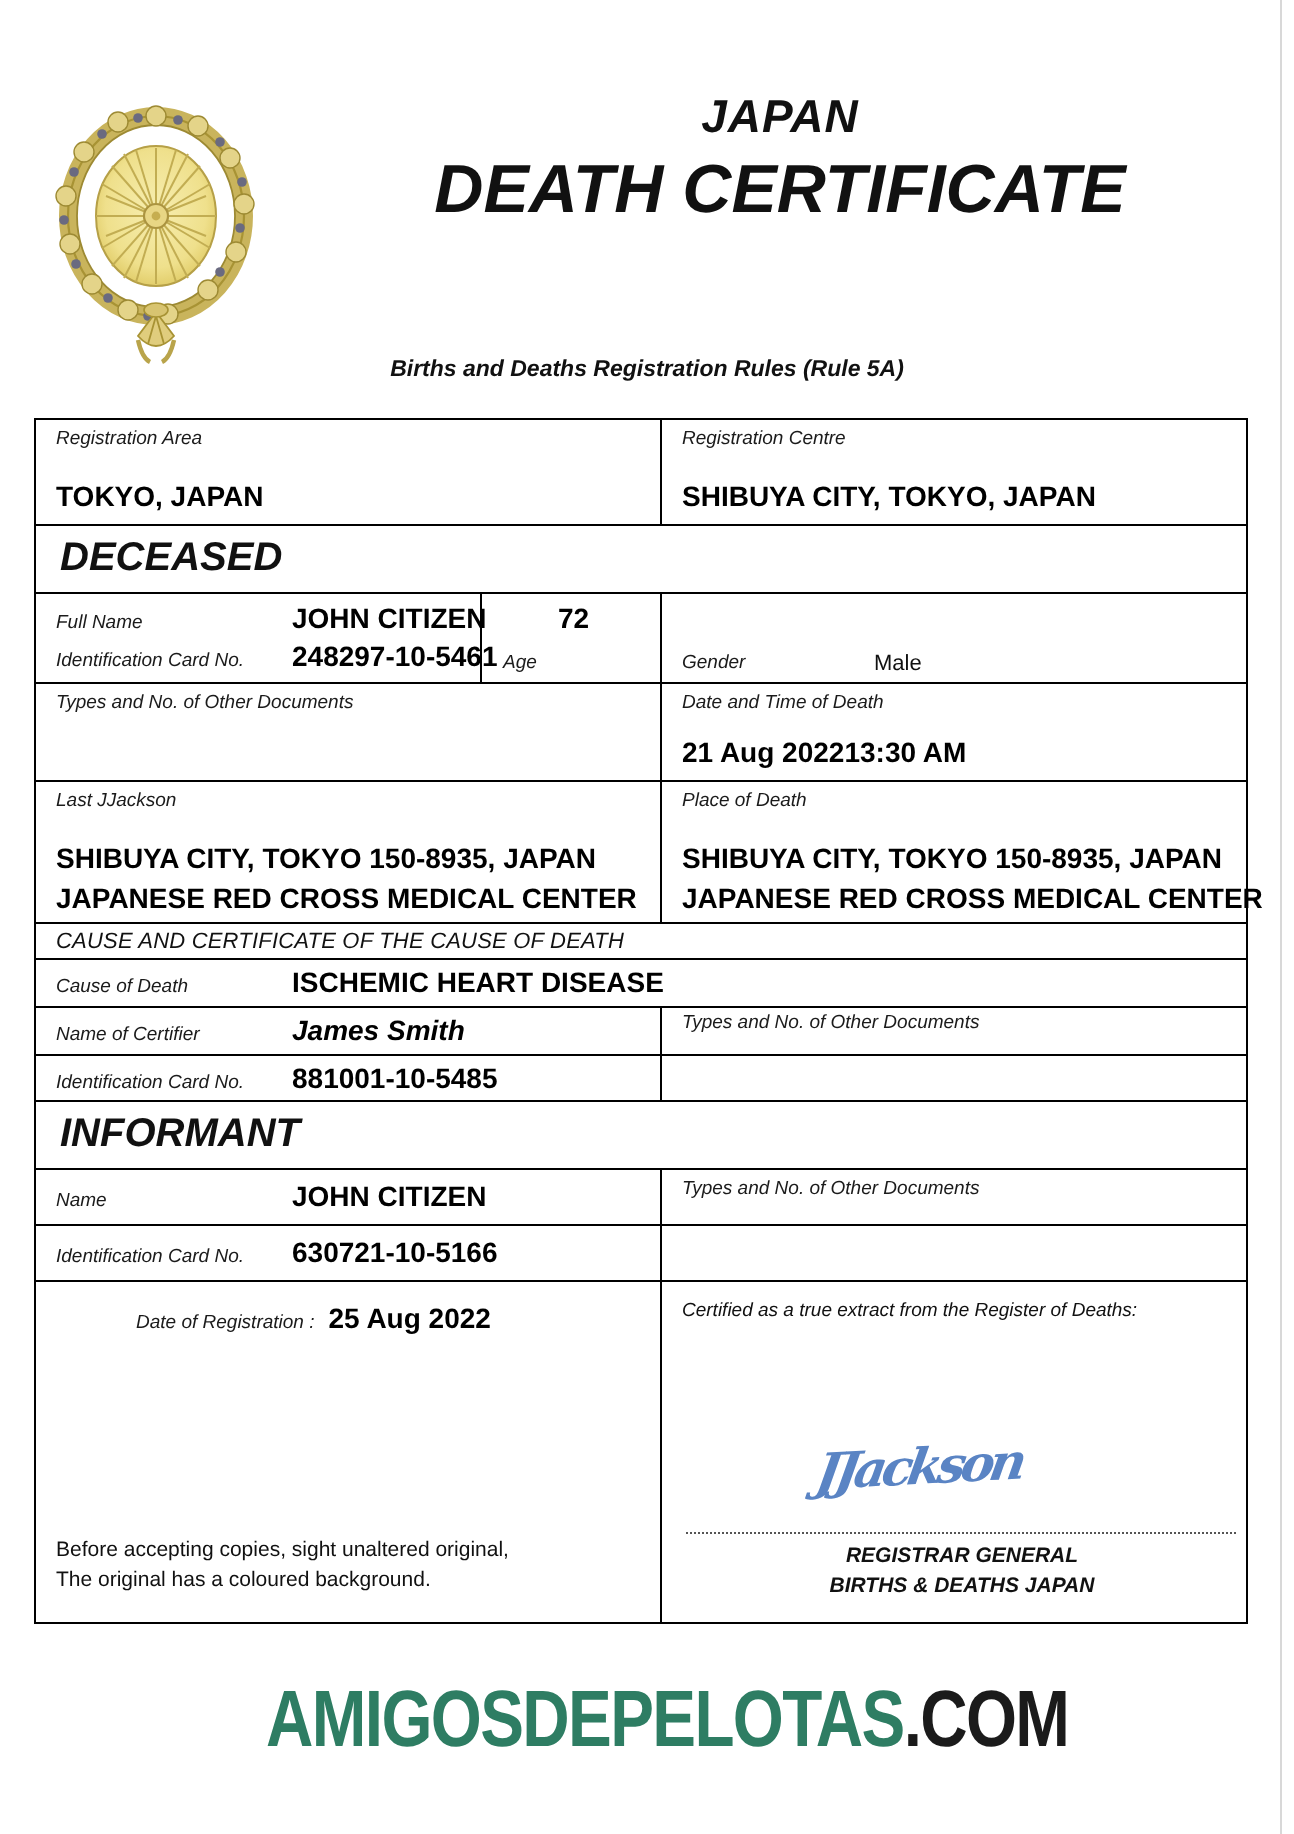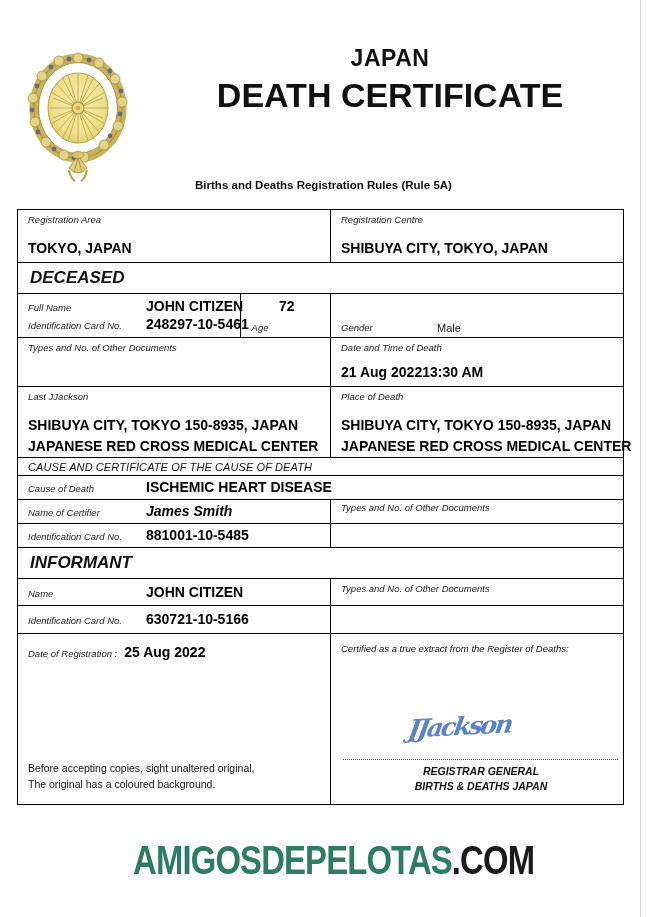--- a/index.html
+++ b/index.html
@@ -13,21 +13,21 @@
     -webkit-font-smoothing:antialiased;
   }
   
   .page-edge{
     position:absolute; top:0; right:6px; width:1px; height:917px;
     background:#d8d8d8;
   }
 
   
   .header{
-    position:absolute; left:0; top:46px; width:647px; height:150px;
+    position:absolute; left:0; top:46px; width:647px; height:150px;font-style:italic;
   }
   .emblem{
     position:absolute; left:24px; top:6px; width:108px; height:135px;
   }
   .emblem svg{display:block;width:108px;height:135px;}
 
   .titles{
     position:absolute; left:150px; top:0; width:480px; text-align:center;
   }
   .t-country{
@@ -71,21 +71,21 @@
     line-height:1.25; white-space:nowrap;
   }
   .val{
     font-size:14px; font-weight:bold; color:#000;
     line-height:1.35; white-space:nowrap;
   }
   .val-it{font-style:italic;font-weight:bold;}
 
   
   .sect{
-    font-size:17px; font-weight:bold; font-style:italic;
+    font-size:20px; font-weight:bold; font-style:italic;
     padding:5px 0 5px 12px; line-height:1.15;
   }
   .sect-sub{
     font-size:11px; font-style:italic; font-weight:normal;
     padding:3px 0 2px 10px; letter-spacing:.1px;
   }
 
   
   .pair{display:flex; align-items:baseline;}
   .pair .lbl{width:118px; flex:none;}
@@ -144,21 +144,21 @@
     width:313px; box-sizing:border-box;
     border-right:1.2px solid #000;
     padding:9px 0 8px 10px;
     height:170px; position:relative;
   }
   .bot-right{
     flex:1; box-sizing:border-box;
     padding:9px 0 8px 10px;
     height:170px; position:relative;
   }
-  .dor{display:flex;align-items:baseline;gap:7px;}
+  .dor{display:flex;align-items:baseline;gap:7px;margin-left:40px;}
   .dor .lbl{width:auto;}
   .notice{
     position:absolute; left:10px; bottom:12px;
     font-size:10.5px; line-height:1.5; white-space:nowrap;
   }
   .certified{font-size:9.5px;font-style:italic;}
   .signature{
     position:absolute; left:78px; top:78px;
     font-family:"DejaVu Serif",serif;
     font-style:italic; font-weight:bold;

